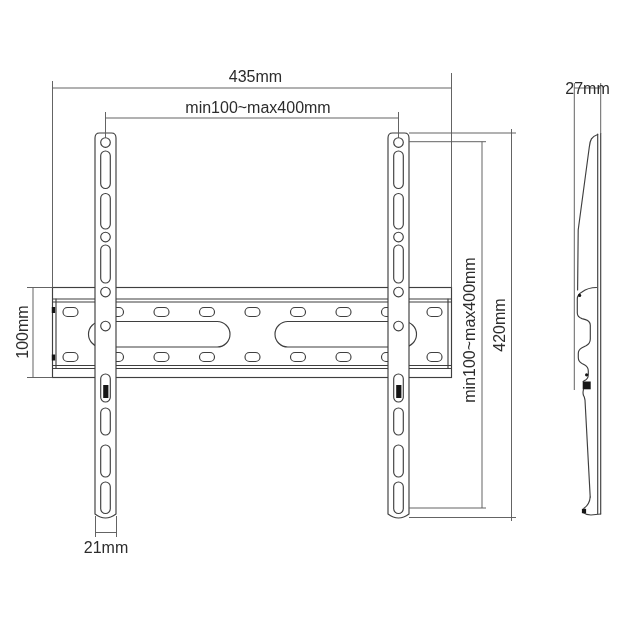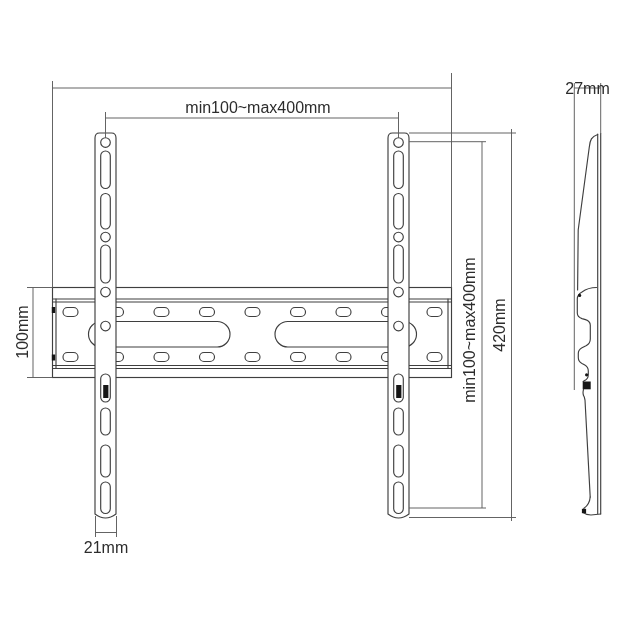--- a/index.html
+++ b/index.html
@@ -137,19 +137,20 @@
 
       <g>
         <line class="dm" x1="574.3" y1="88" x2="600.7" y2="88"></line>
         <line class="dm" x1="574.3" y1="83" x2="574.3" y2="390"></line>
         <line class="dm" x1="600.7" y1="83" x2="600.7" y2="133.5"></line>
       </g>
     </g>
   </svg>
 
   
+  <div class="dim-label" style="left:56px;top:68px;width:399px;">435mm</div>
   <div class="dim-label" style="left:112px;top:99px;width:292px;">min100~max400mm</div>
   <div class="dim-label rot" style="left:-10px;top:323px;width:66px;">100mm</div>
   <div class="dim-label" style="left:66px;top:539px;width:80px;">21mm</div>
   <div class="dim-label rot" style="left:395px;top:321px;width:150px;">min100~max400mm</div>
   <div class="dim-label rot" style="left:470px;top:316px;width:60px;">420mm</div>
   <div class="dim-label" style="left:562px;top:80px;width:51px;">27mm</div>
 </div>
 
 </body></html>

